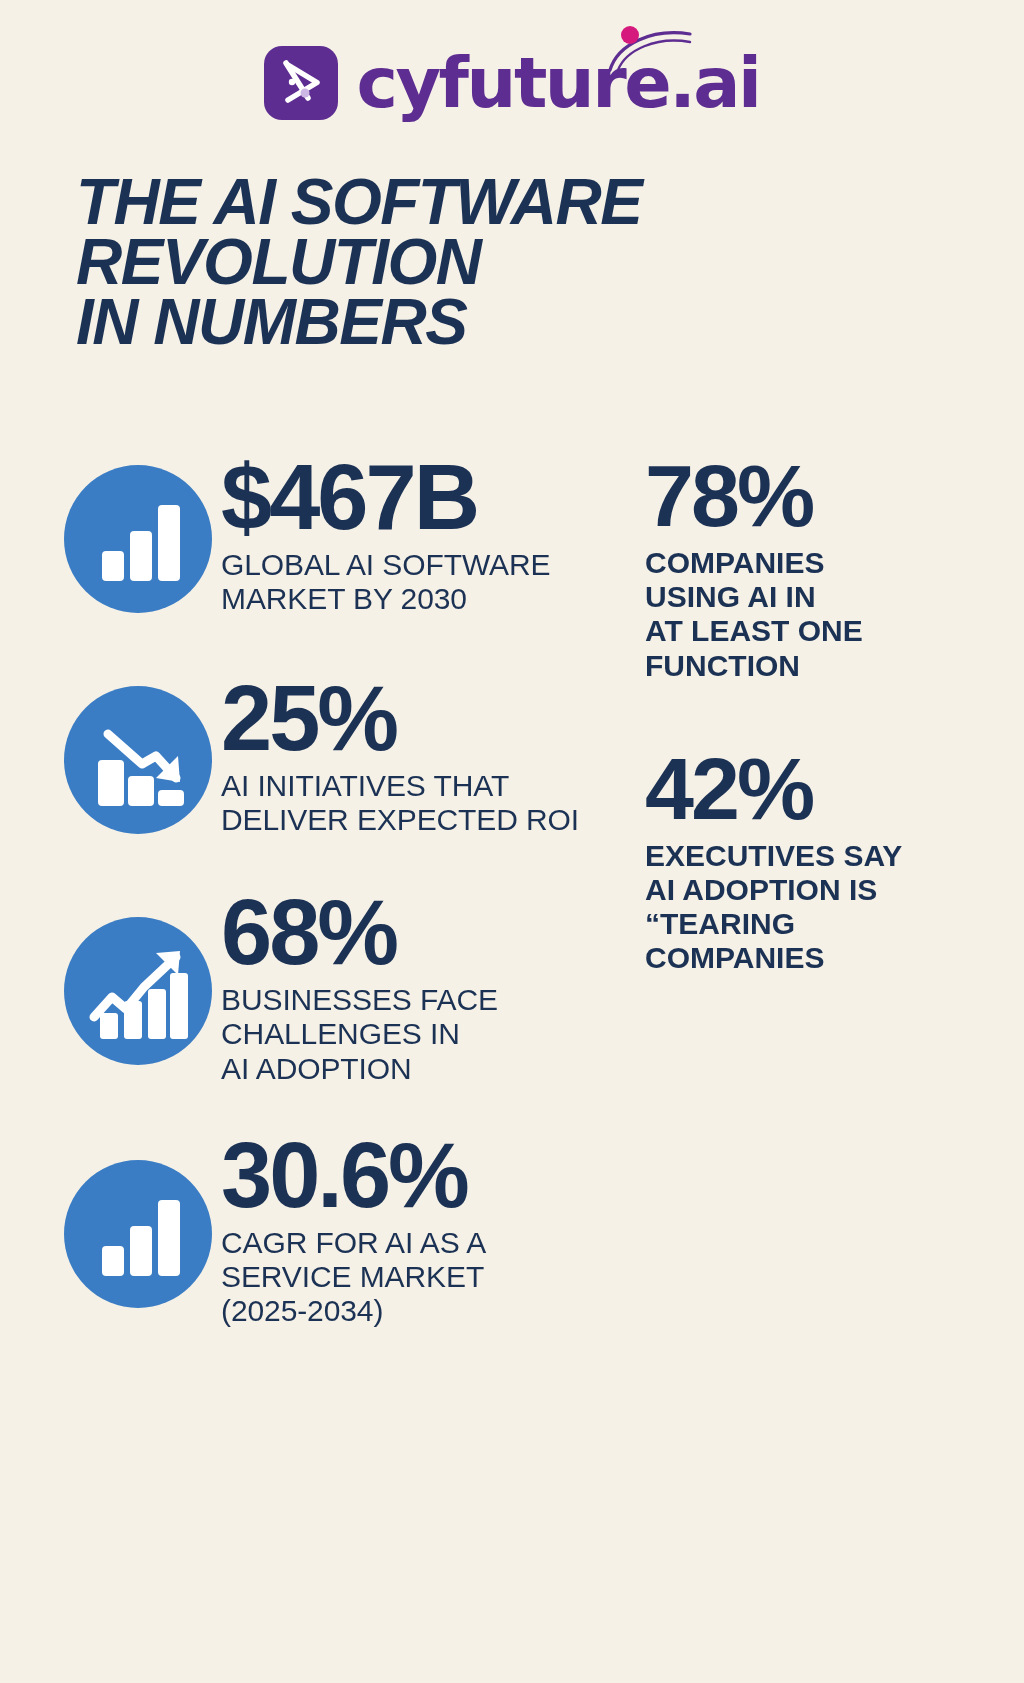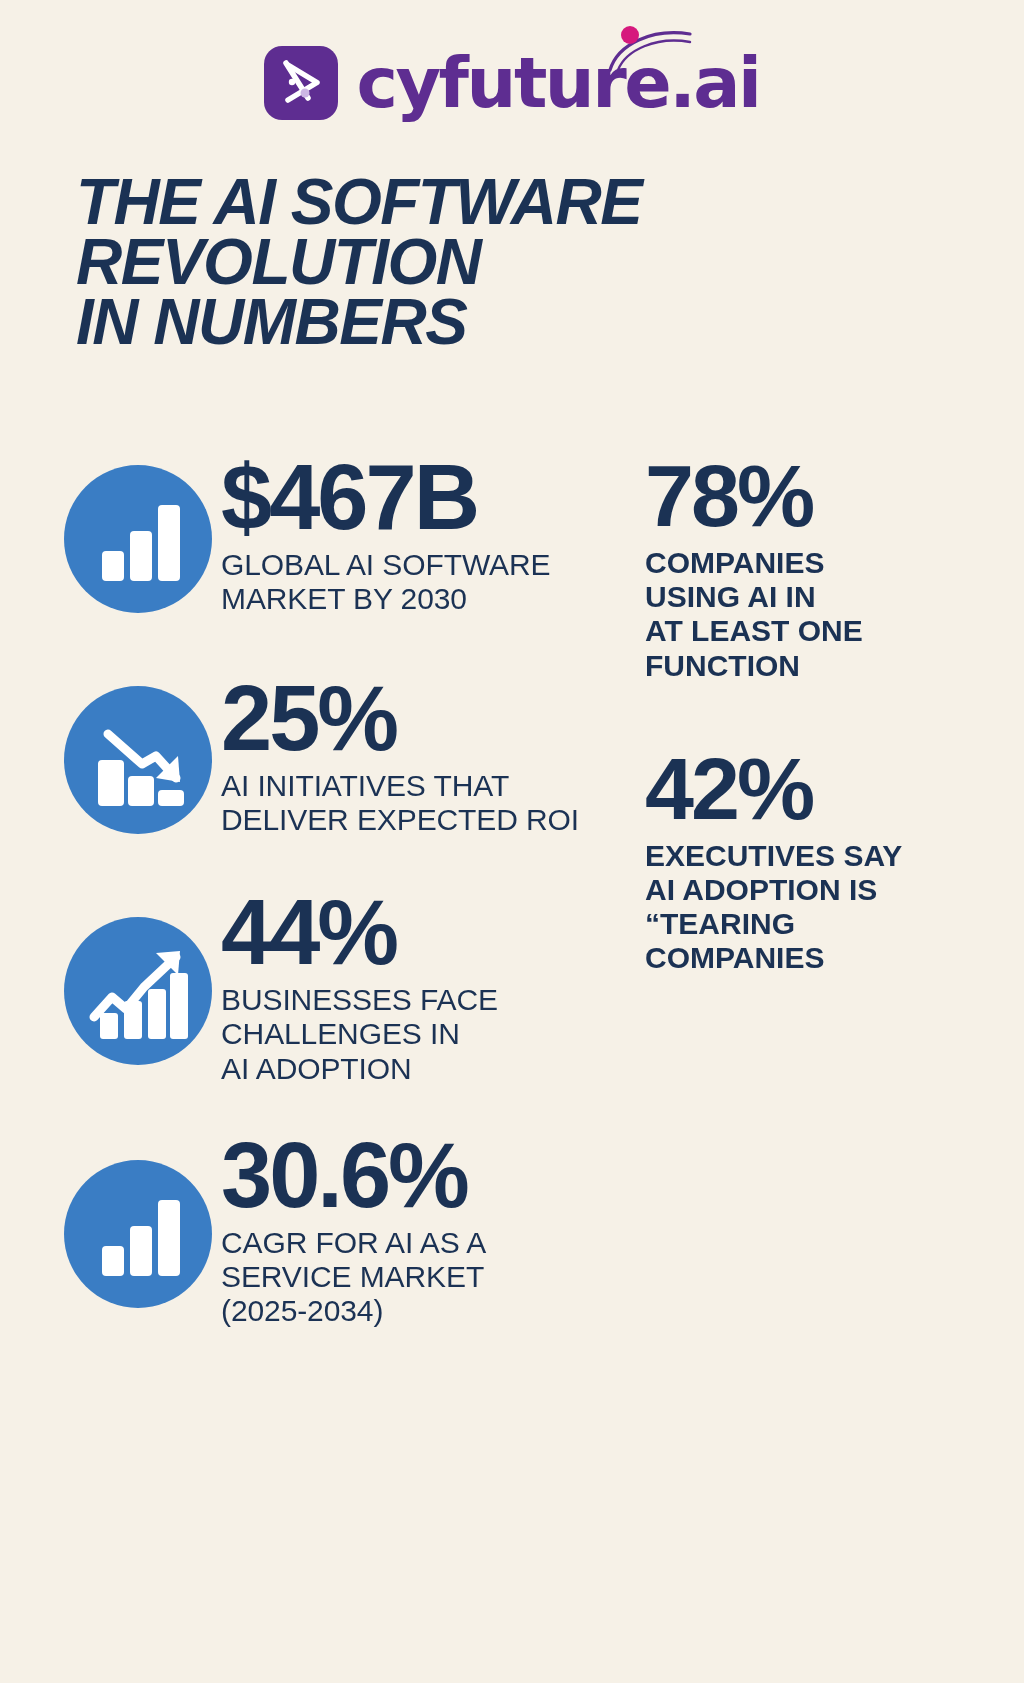--- a/index.html
+++ b/index.html
@@ -233,21 +233,21 @@
         <svg width="148" height="148" viewBox="0 0 148 148">
           <rect x="36" y="96" width="18" height="26" rx="3" fill="#ffffff"></rect>
           <rect x="60" y="84" width="18" height="38" rx="3" fill="#ffffff"></rect>
           <rect x="84" y="72" width="18" height="50" rx="3" fill="#ffffff"></rect>
           <rect x="106" y="56" width="18" height="66" rx="3" fill="#ffffff"></rect>
           <path d="M30 100 L48 80 L62 92 L80 70 L112 40" fill="none" stroke="#ffffff" stroke-width="9" stroke-linecap="round" stroke-linejoin="round"></path>
           <path d="M92 36 L116 34 L114 58 Z" fill="#ffffff"></path>
         </svg>
       </div>
       <div class="stat-body">
-        <div class="stat-value">44%</div>
+        <div class="stat-value">68%</div>
         <div class="stat-label">
           <span class="lline">BUSINESSES FACE</span>
           <span class="lline">CHALLENGES IN</span>
           <span class="lline">AI ADOPTION</span>
         </div>
       </div>
     </div>
 
     <div class="gap-c"></div>
 

